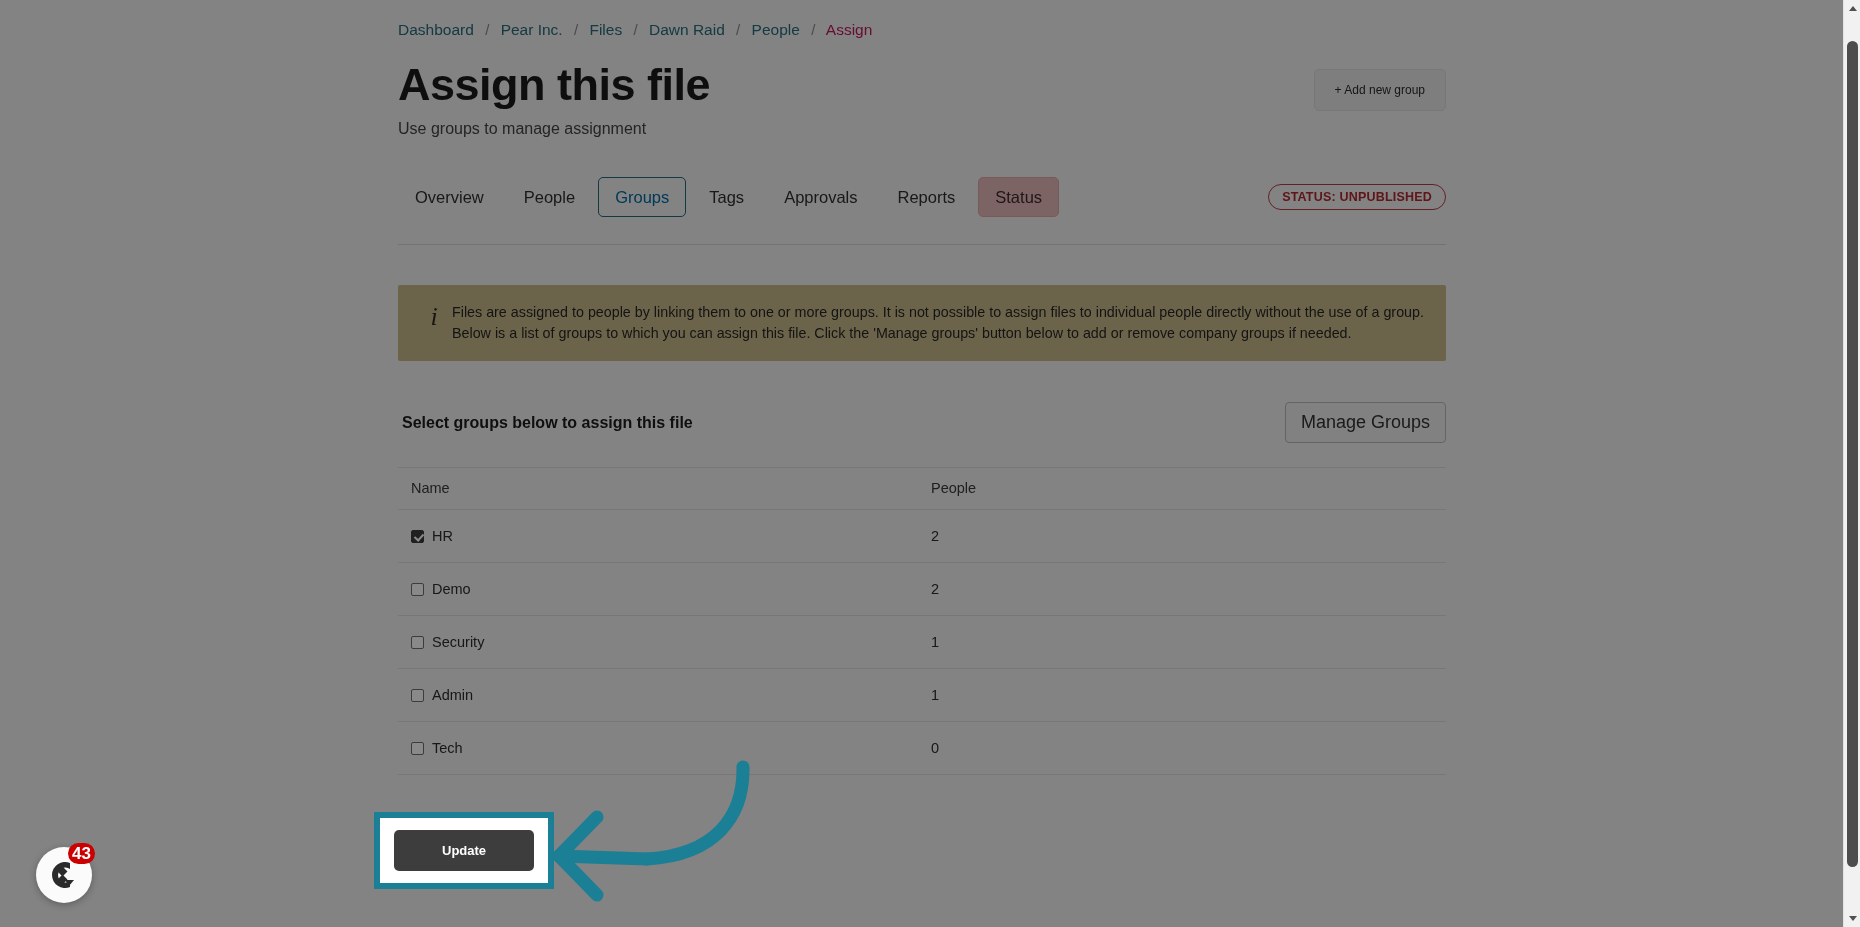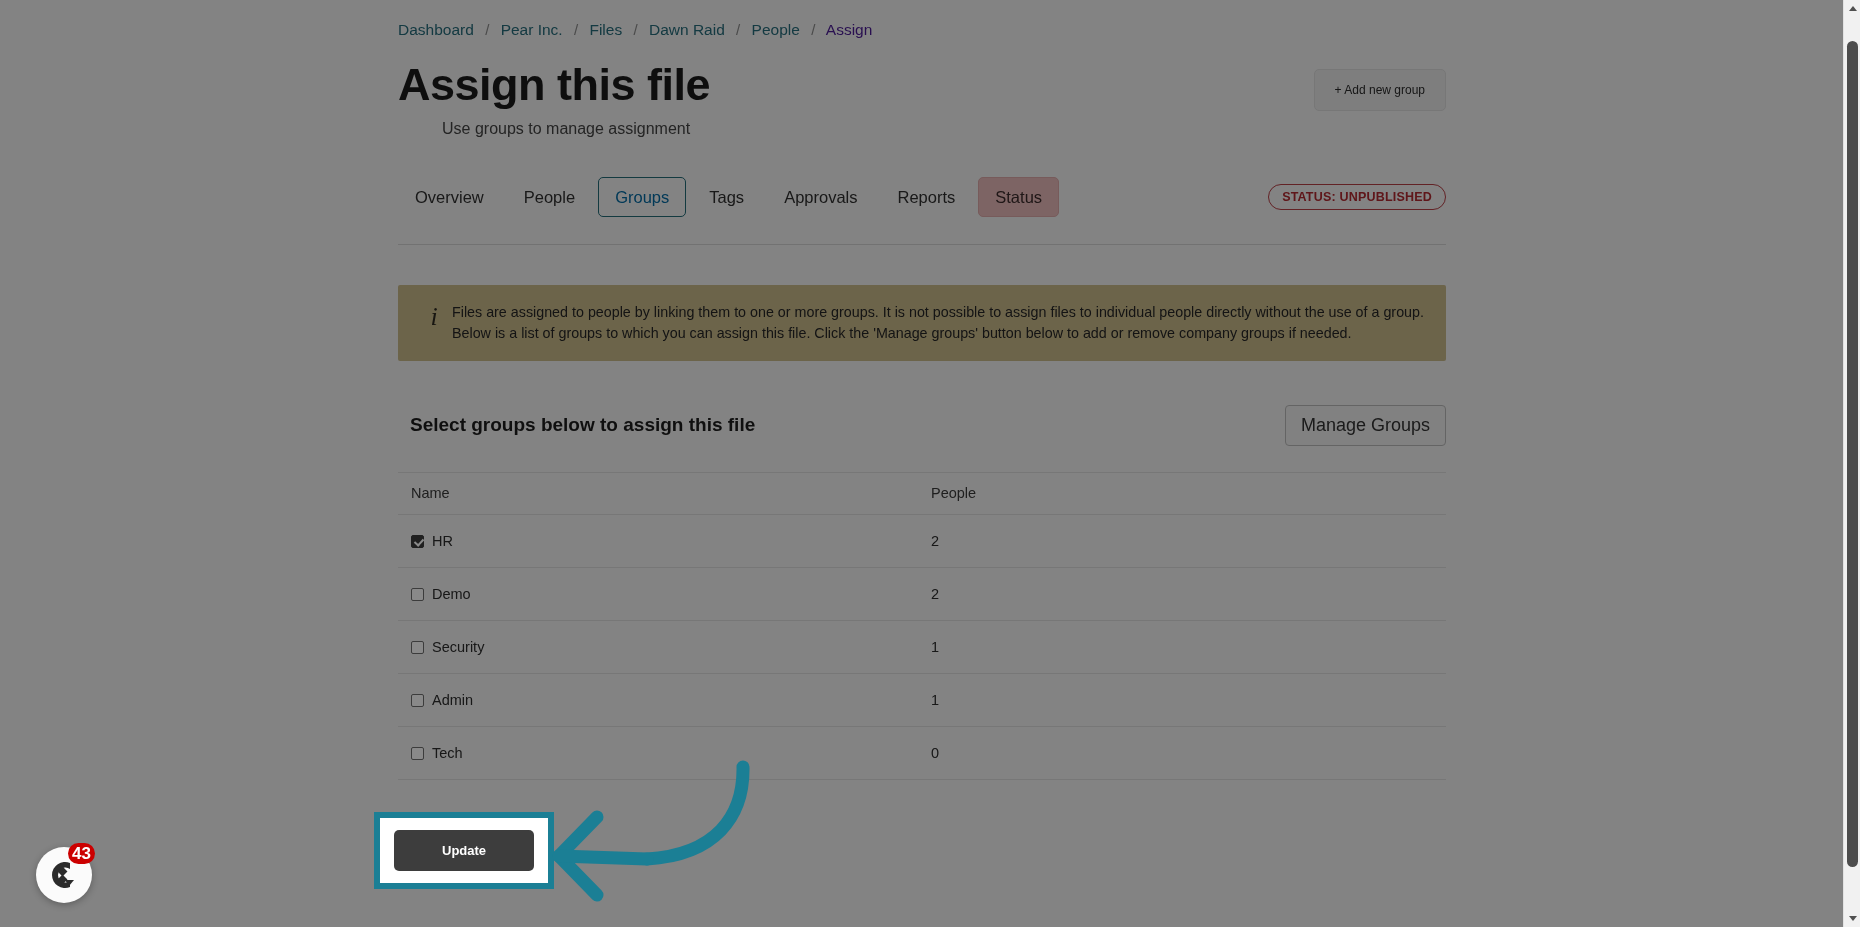--- a/index.html
+++ b/index.html
@@ -47,21 +47,21 @@
   }
   .breadcrumb a {
     color: #256b7a;
     text-decoration: none;
   }
   .breadcrumb .sep {
     color: #8a8a8a;
     margin: 0 7px;
     font-size: 15px;
   }
-  .breadcrumb .current { color: #4c1d95; text-align: right; }
+  .breadcrumb .current { color: #be185d; text-align: right; }
 
   
   .title-row {
     display: flex;
     align-items: flex-start;
     justify-content: space-between;
     margin-top: 19px;
   }
   .page-title {
     font-size: 45px;
@@ -69,21 +69,20 @@
     font-weight: 700;
     color: #1b1b1b;
     letter-spacing: -0.5px;
     margin: 0;
   }
   .subtitle {
     margin-top: 8px;
     font-size: 16px;
     color: #444;
     line-height: 20px;
-    margin-left: 44px;
   }
   .btn-add-group {
     margin-top: 10px;
     background: #e9e9e9;
     border: 1px solid #dcdcdc;
     border-radius: 5px;
     padding: 13px 20px;
     font-size: 12px;
     font-weight: 400;
     color: #2b2b2b;
@@ -169,24 +168,24 @@
   }
 
   
   .section-head {
     margin-top: 41px;
     display: flex;
     align-items: center;
     justify-content: space-between;
   }
   .section-title {
-    font-size: 19px;
+    font-size: 16px;
     font-weight: 700;
     color: #1c1c1c;
-    margin: 12px;
+    margin: 4px;
   }
   .btn-manage {
     background: #eeeeee;
     border: 1px solid #b9b9b9;
     border-radius: 4px;
     padding: 9px 15px;
     font-size: 18px;
     color: #333;
     cursor: pointer;
     white-space: nowrap;

